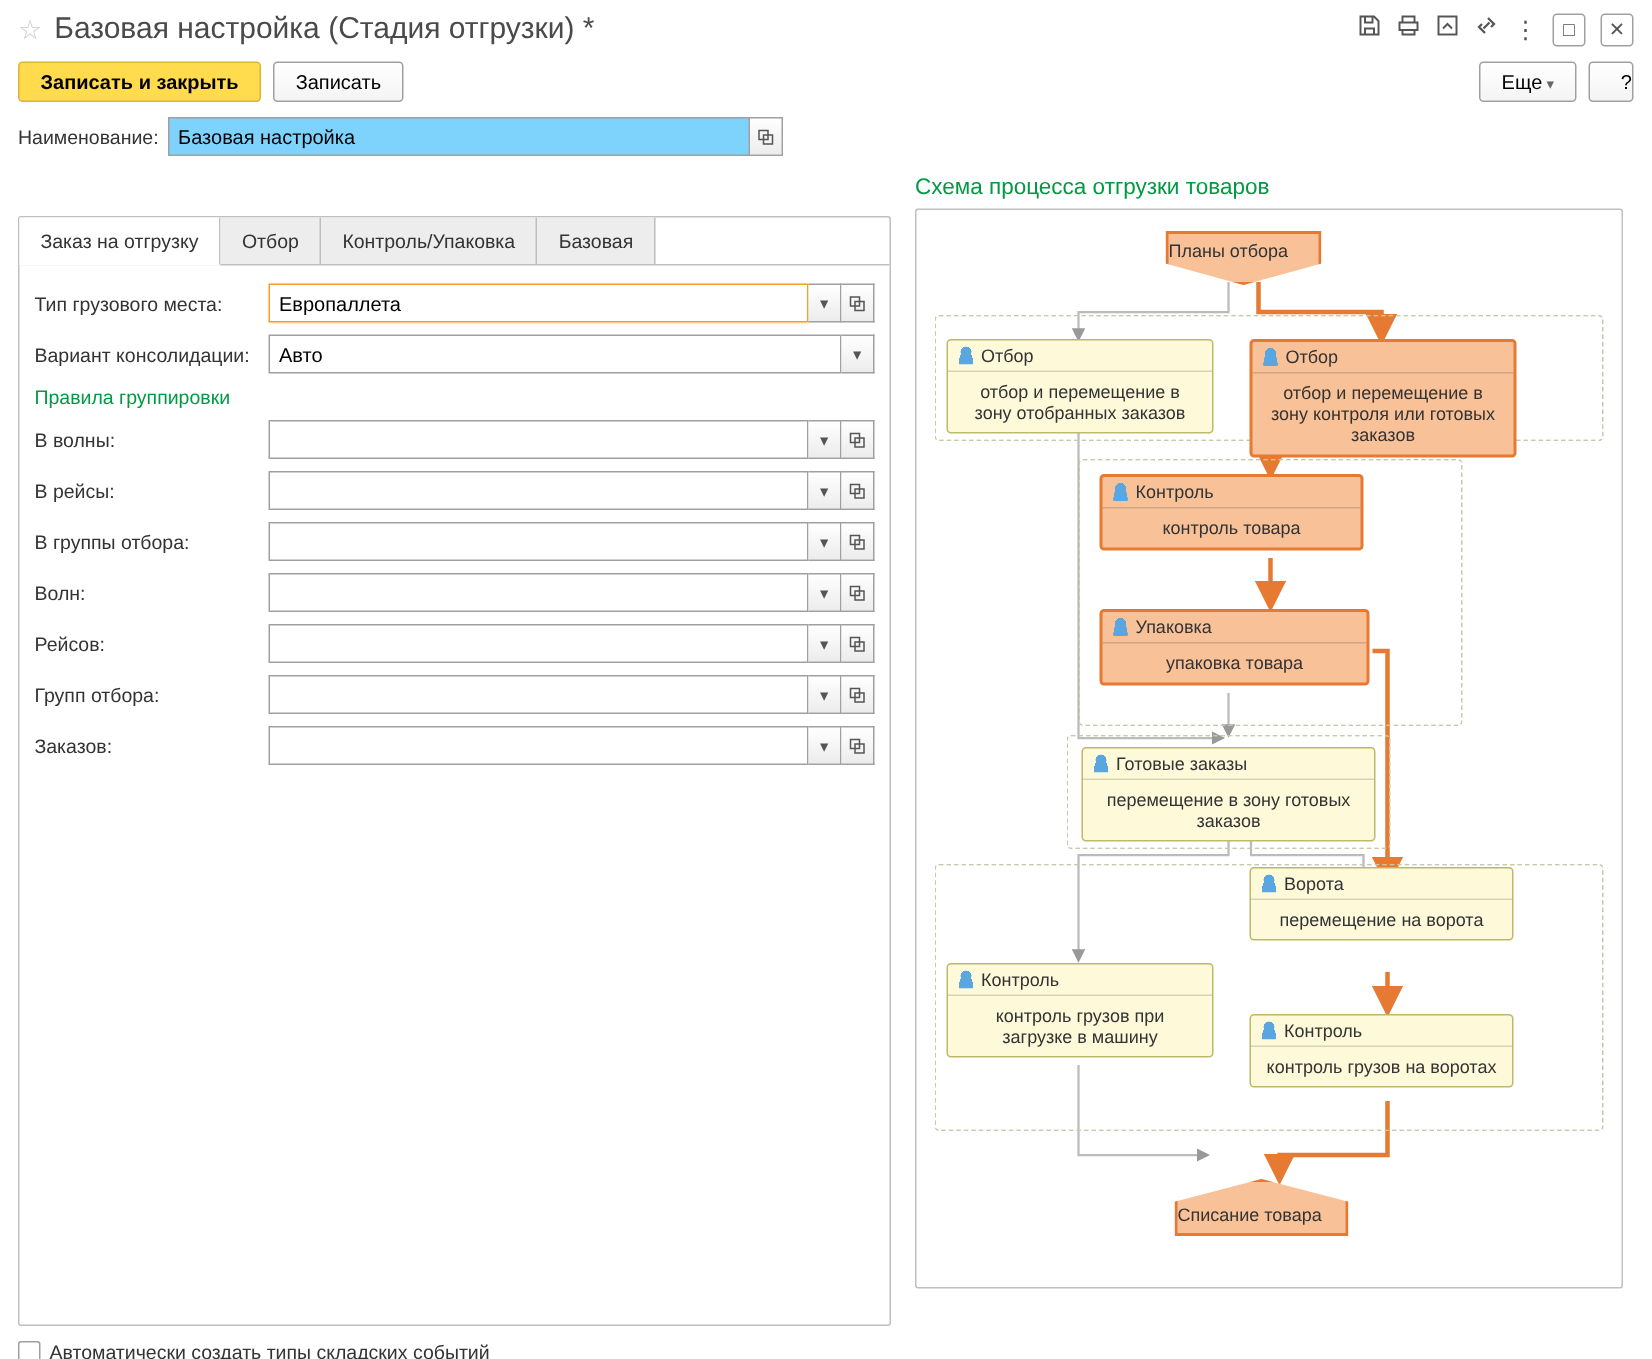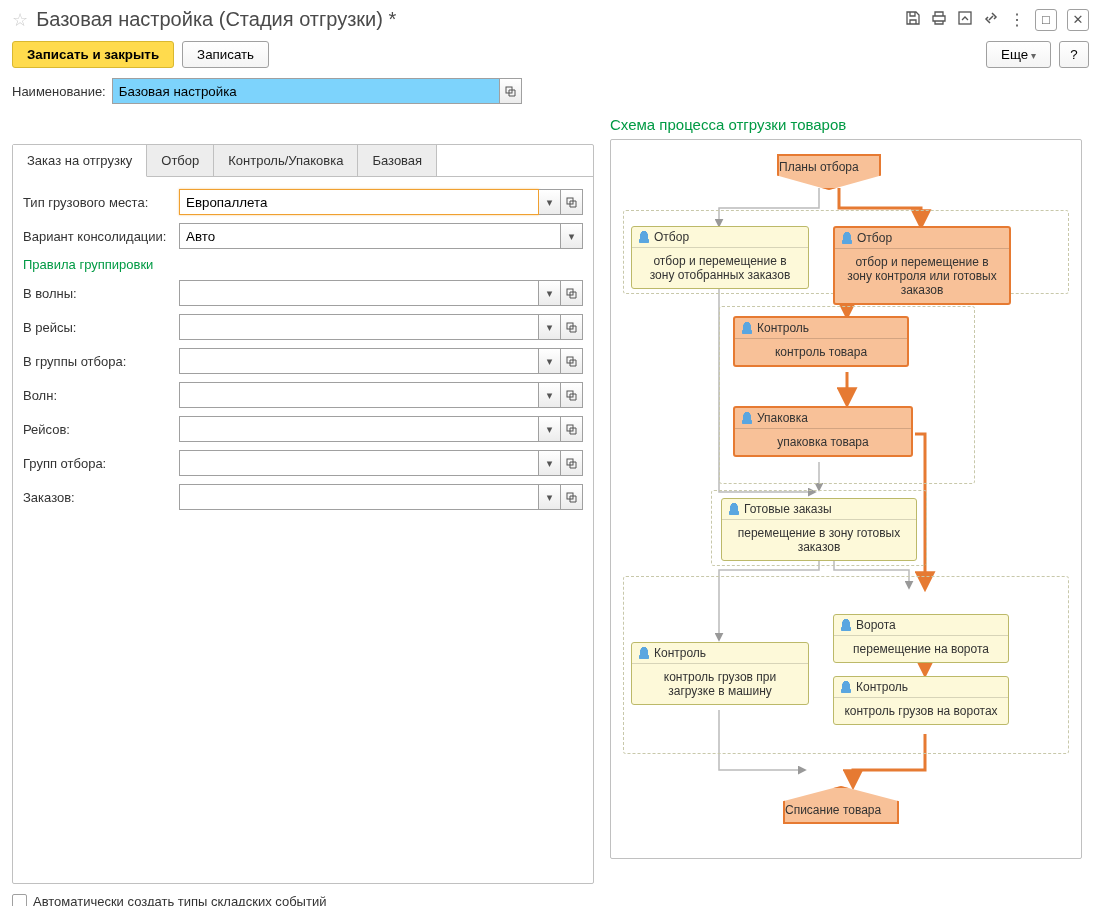--- a/index.html
+++ b/index.html
@@ -40,20 +40,21 @@
   .hdr-icons span { font-size:16px; cursor:pointer; }
   .hdr-icons .win-btn { border:1px solid var(--border2); width:22px; height:22px; display:flex; align-items:center; justify-content:center; border-radius:3px; font-size:13px;}
   
   .toolbar { display:flex; gap:8px; margin-top:10px; align-items:center; }
   .btn {
     border:1px solid var(--border2);
     border-radius:3px;
     padding: 5px 14px;
     background: linear-gradient(#fff,#f4f4f4);
     cursor:pointer;
+    text-align:right;
   }
   .btn.primary { background: var(--btn-yellow); border-color:#d9b830; font-weight:bold;}
   .btn.more::after { content:" ▾"; font-size:10px; color:#666;}
   
   .field-row { display:flex; align-items:center; margin-top:10px; gap:6px;}
   .field-row label { white-space:nowrap; }
   .tinput-wrap { display:flex; flex:1; max-width:410px;}
   .tinput {
     flex:1; border:1px solid var(--border2); height:26px; padding:0 6px;
     background:#7dd3fc;
@@ -402,21 +403,21 @@
         </div>
 
         <div class="node yellow" style="left:102px; top:348px; width:196px;">
           <div class="nh">
               <span class="person-ico"></span>
               <span>Готовые заказы</span>
             </div>
           <div class="nb">перемещение в зону готовых заказов</div>
         </div>
 
-        <div class="node yellow" style="left:214px; top:464px; width:176px;">
+        <div class="node yellow" style="left:214px; top:428px; width:176px;">
           <div class="nh">
               <span class="person-ico"></span>
               <span>Ворота</span>
             </div>
           <div class="nb">перемещение на ворота</div>
         </div>
 
         <div class="node yellow" style="left:12px; top:492px; width:178px;">
           <div class="nh">
               <span class="person-ico"></span>

